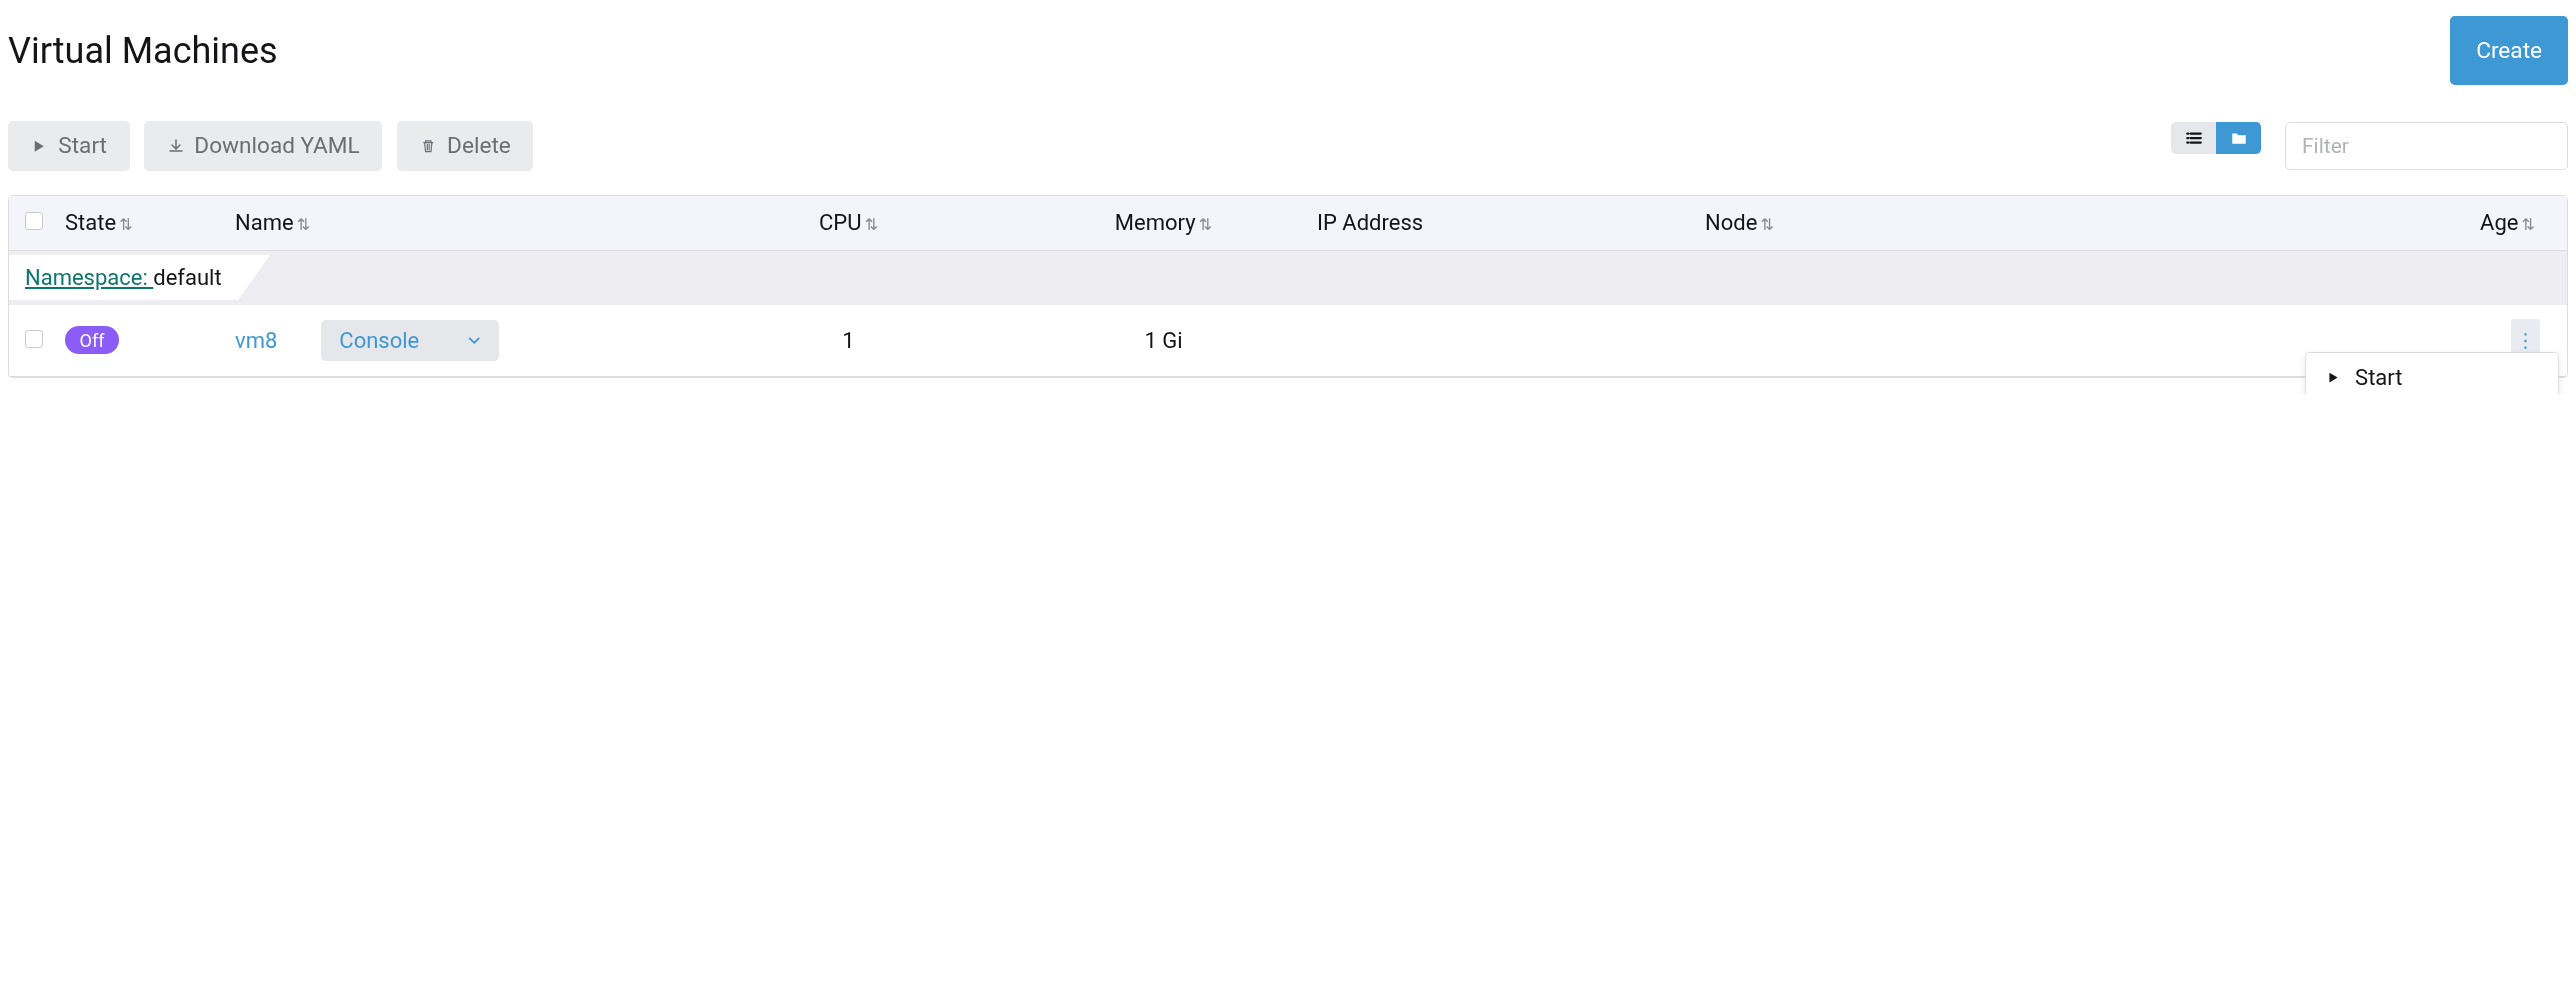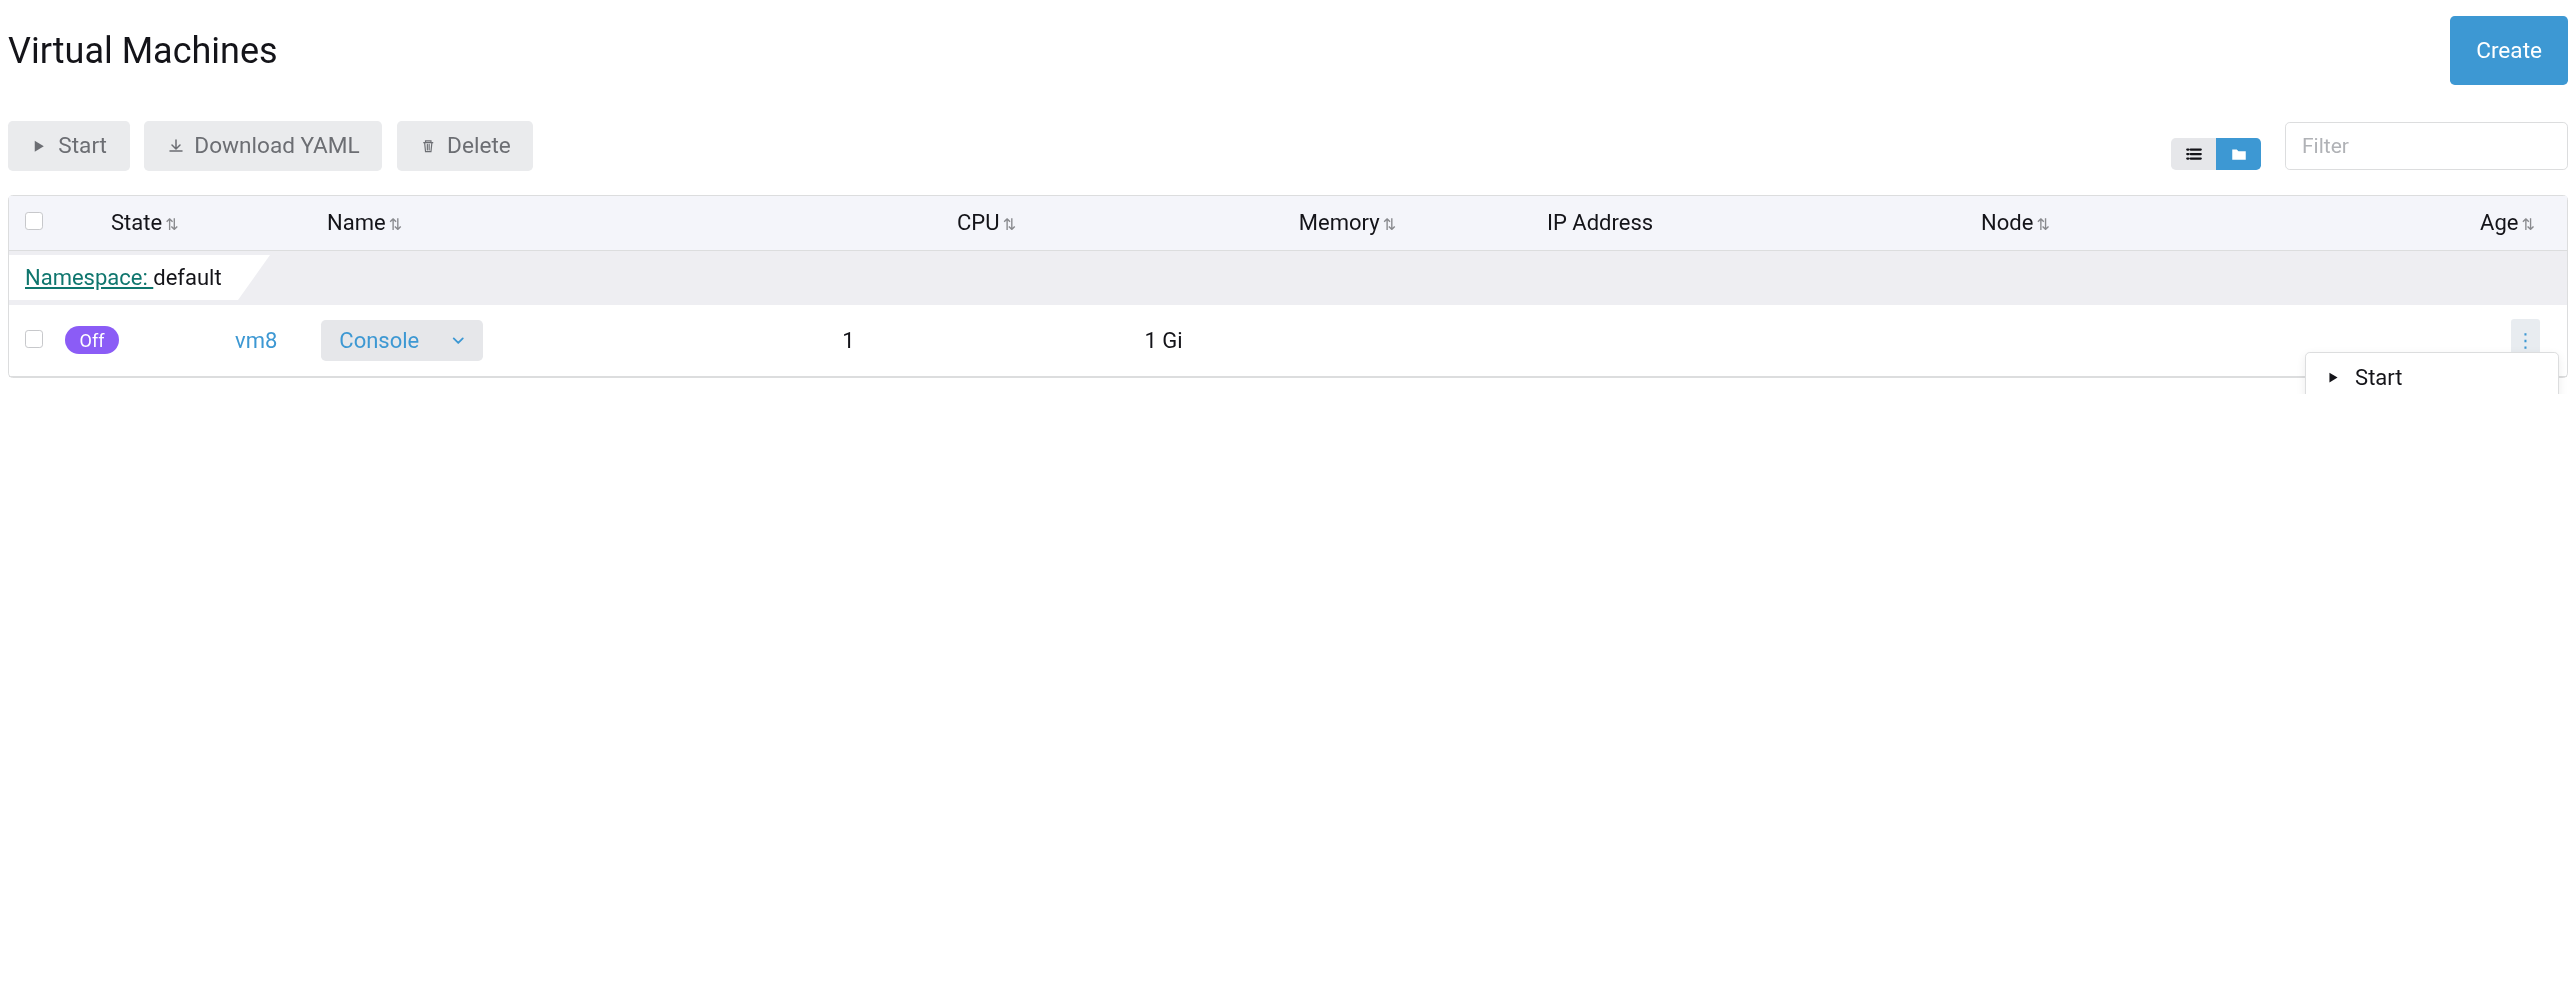--- a/index.html
+++ b/index.html
@@ -47,21 +47,21 @@
       justify-content: space-between;
       align-items: center;
       margin-bottom: 24px;
     }
     .toolbar-left {
       display: flex;
       gap: 14.5px;
     }
     .toolbar-right {
       display: flex;
-      align-items: flex-end;
+      align-items: flex-start;
       gap: 24px;
     }
     .view-toggle {
       display: flex;
       border-radius: 4.8px;
       overflow: hidden;
     }
     .view-btn {
       width: 45px;
       height: 32px;
@@ -95,21 +95,20 @@
       position: relative;
     }
     .table-header {
       display: flex;
       align-items: flex-end;
       background: #f4f5fa;
       border-bottom: 0.8px solid #dcddde;
       padding: 14.5px 16px;
       font-size: 22px;
       color: #141419;
-      gap: 46px;
     }
     .col-check { width: 40px; }
     .col-state { width: 170px; }
     .col-name { width: 452px; }
     .col-cpu { width: 323px; text-align: center; }
     .col-memory { width: 307px; text-align: center; }
     .col-ip { width: 388px; text-align: left; }
     .col-node { width: 339px; text-align: left; }
     .col-age { flex: 1; text-align: right; padding-right: 16px; }
     .col-actions { width: 40px; }
@@ -180,21 +179,21 @@
     }
     .console-btn {
       display: inline-flex;
       align-items: center;
       justify-content: space-between;
       background: #e6e7ea;
       color: #3d98d3;
       padding: 8px 18px;
       border-radius: 4.8px;
       font-size: 22px;
-      width: 162px;
+      width: 178px;
       cursor: pointer;
       border: none;
     }
     .chevron-down {
       color: #3d98d3;
     }
     .kebab-btn {
       background: #e8ecf0;
       border: none;
       width: 29px;

